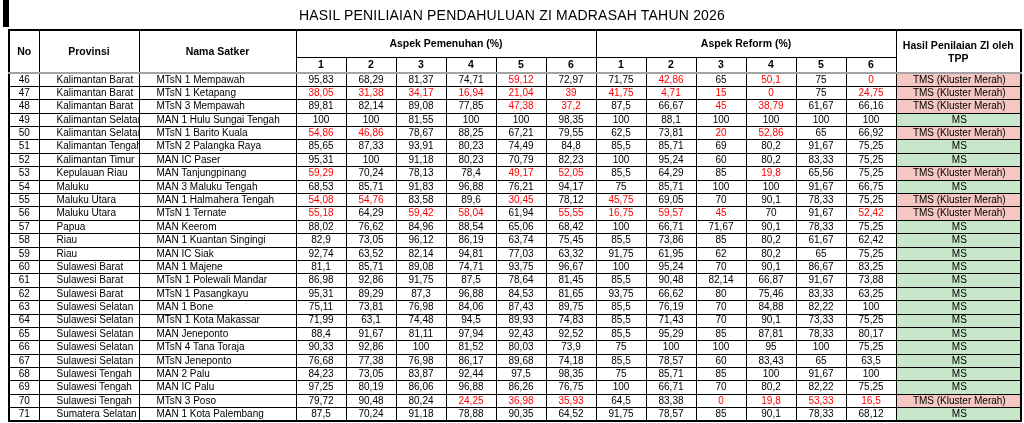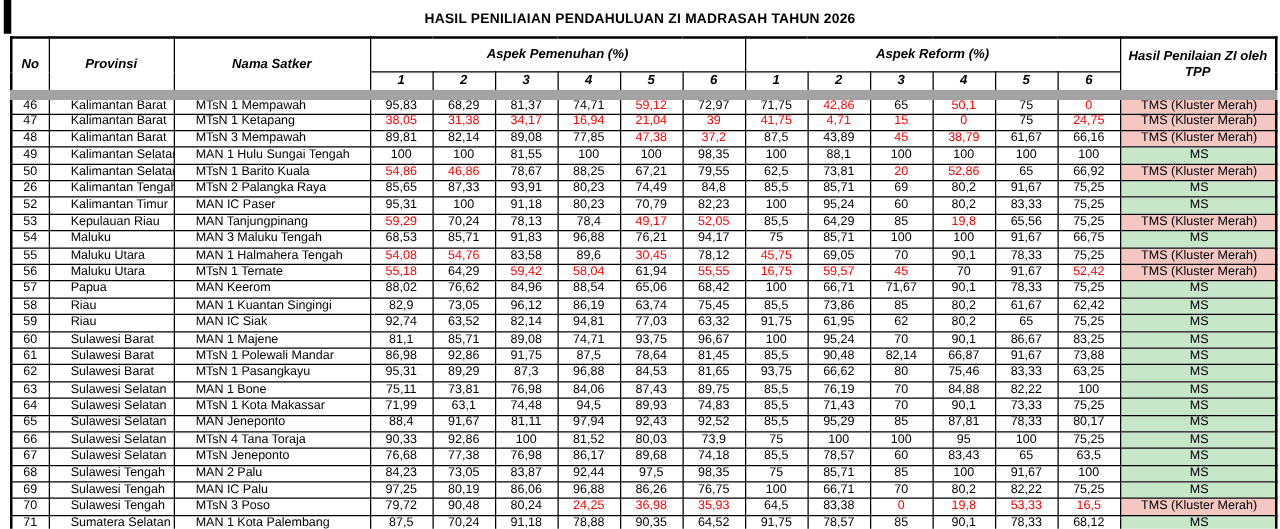--- a/index.html
+++ b/index.html
@@ -1,30 +1,30 @@
 <!DOCTYPE html>
 <html style="--red-text: #FF0000; --ms-bg: #C8E6C9; --tms-bg: #F4C7C3;"><head>
 <meta charset="utf-8">
 <style>
   html, body { margin:0; padding:0; background:#ffffff; }
   body { width:1024px; height:423px; font-family:"Liberation Sans", sans-serif; color:#000; }
   .page { position:relative; width:1024px; height:423px; overflow:hidden; }
   .corner-mark { position:absolute; left:3px; top:0; width:6px; height:27px; background:#000; }
   .title { position:absolute; top:0; left:0; width:100%; height:29px;
            display:flex; align-items:center; justify-content:center;
-           font-weight:bold; font-size:11px; letter-spacing:.2px; }
+           font-weight:normal; font-size:14px; letter-spacing:.2px; }
   table.zi { position:absolute; top:29px; left:8px; width:1012px;
              border-collapse:collapse; table-layout:fixed;
              border:2px solid #000; }
   .zi th, .zi td { border:1px solid #000; line-height:1.05;
                    overflow:hidden; white-space:nowrap; padding:0; }
   .zi thead th { font-weight:bold; font-size:10.5px; text-align:center; vertical-align:middle; }
   .zi thead tr.h1 th { height:26px; }
   .zi thead tr.h2 th { height:14px; }
-  .zi thead { border-bottom:8px solid #a3a3a3;font-style:italic; }
+  .zi thead { border-bottom:2px solid #a3a3a3; }
   .zi th.wrap { white-space:normal; line-height:1.15; }
   .zi tbody tr { height:13.4px; }
   .zi tbody td { font-size:10px; vertical-align:middle; }
   .zi td.num { text-align:center; }
   .zi td.text { text-align:left; padding-left:17px; }
   .zi td.red { color:var(--red-text, #FF0000); }
   .zi td.hasil { text-align:center; padding-left:2px; }
   .zi td.hasil.ms  { background:var(--ms-bg, #C8E6C9);margin-left:44px; }
   .zi td.hasil.tms { background:var(--tms-bg, #F4C7C3); }
 </style>
@@ -119,21 +119,21 @@
           <td class="num">48</td>
           <td class="text">Kalimantan Barat</td>
           <td class="text">MTsN 3 Mempawah</td>
           <td class="num">89,81</td>
           <td class="num">82,14</td>
           <td class="num">89,08</td>
           <td class="num">77,85</td>
           <td class="num red">47,38</td>
           <td class="num red">37,2</td>
           <td class="num">87,5</td>
-          <td class="num">43,89</td>
+          <td class="num">66,67</td>
           <td class="num red">45</td>
           <td class="num red">38,79</td>
           <td class="num">61,67</td>
           <td class="num">66,16</td>
           <td class="hasil tms">TMS (Kluster Merah)</td>
         </tr>
         <tr>
           <td class="num">49</td>
           <td class="text">Kalimantan Selatan</td>
           <td class="text">MAN 1 Hulu Sungai Tengah</td>
@@ -163,21 +163,21 @@
           <td class="num">79,55</td>
           <td class="num">62,5</td>
           <td class="num">73,81</td>
           <td class="num red">20</td>
           <td class="num red">52,86</td>
           <td class="num">65</td>
           <td class="num">66,92</td>
           <td class="hasil tms">TMS (Kluster Merah)</td>
         </tr>
         <tr>
-          <td class="num">26</td>
+          <td class="num">51</td>
           <td class="text">Kalimantan Tengah</td>
           <td class="text">MTsN 2 Palangka Raya</td>
           <td class="num">85,65</td>
           <td class="num">87,33</td>
           <td class="num">93,91</td>
           <td class="num">80,23</td>
           <td class="num">74,49</td>
           <td class="num">84,8</td>
           <td class="num">85,5</td>
           <td class="num">85,71</td>

